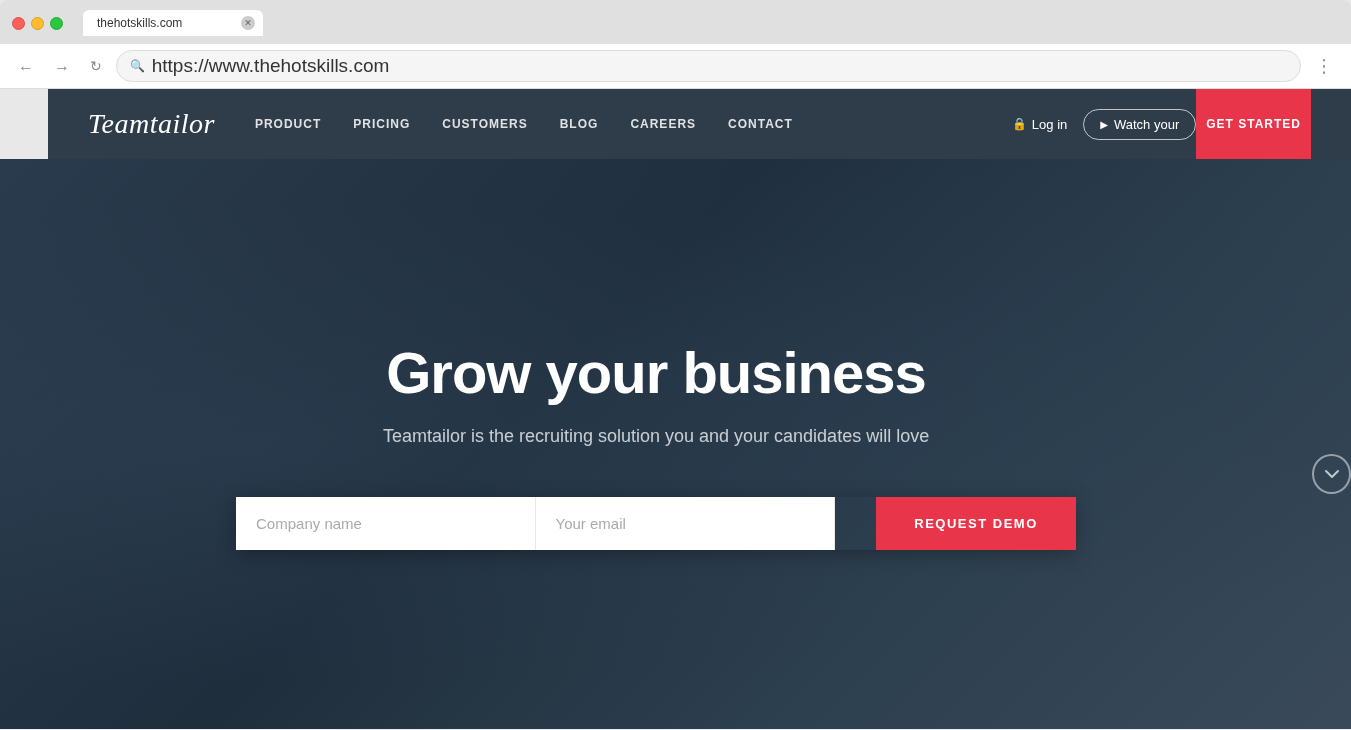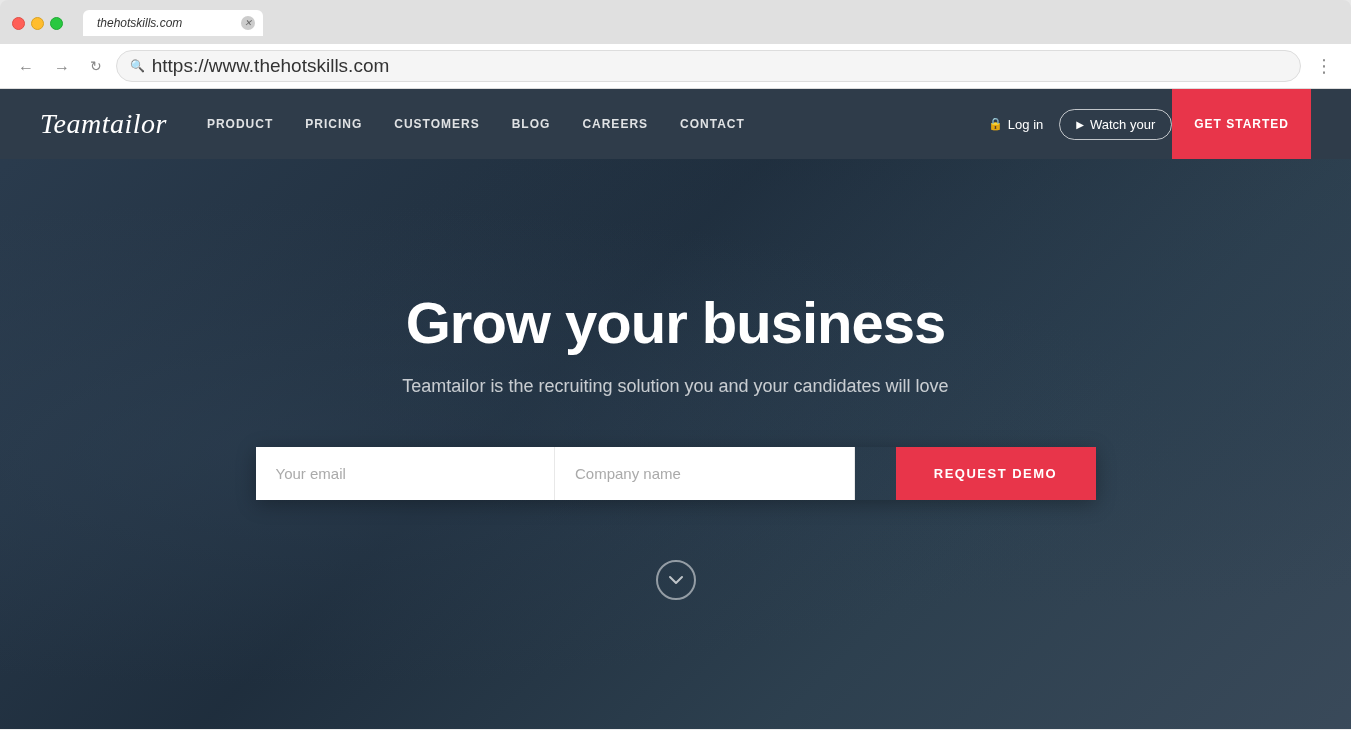--- a/index.html
+++ b/index.html
@@ -30,21 +30,20 @@
       display: flex; align-items: flex-end; margin-left: 12px;
     }
     .tab {
       background: white;
       border-radius: 6px 6px 0 0;
       padding: 6px 40px 6px 14px;
       font-size: 12px;
       color: #333;
       min-width: 180px;
       position: relative;
-      font-style: italic;
     }
     .tab-close {
       position: absolute; right: 8px; top: 50%; transform: translateY(-50%);
       width: 14px; height: 14px;
       background: #ccc;
       border-radius: 50%;
       display: flex; align-items: center; justify-content: center;
       font-size: 9px; color: #666;
     }
     .browser-toolbar {
@@ -103,20 +102,21 @@
     
     .website { width: 100%; }
 
     
     .site-nav {
       background: rgba(30, 45, 60, 0.92);
       display: flex;
       align-items: center;
       padding: 0 40px;
       height: 70px;
+      margin-left: 48px;
     }
     .site-logo {
       font-family: 'Georgia', serif;
       font-style: italic;
       color: white;
       font-size: 28px;
       font-weight: 400;
       margin-right: 40px;
       letter-spacing: 0.5px;
     }
@@ -160,36 +160,36 @@
       cursor: pointer;
       display: flex;
       align-items: center;
       gap: 6px;
     }
     .play-icon { font-size: 10px; }
     .get-started-btn {
       background: #e8354a;
       color: white;
       border: none;
-      padding: 12px 22px;
+      padding: 12px 10px;
       font-size: 12px;
       font-weight: 700;
       letter-spacing: 1px;
       text-transform: uppercase;
       cursor: pointer;
       height: 70px;
     }
 
     
     .hero {
       position: relative;
       background: #2d3e50;
       min-height: 570px;
       display: flex;
-      flex-direction: column;
+      flex-direction: row;
       align-items: center;
       justify-content: center;
       overflow: hidden;
     }
     .hero-bg {
       position: absolute;
       inset: 0;
       background: linear-gradient(135deg, #2a3b4d 0%, #1e2d3c 40%, #2d404f 70%, #3a4a5a 100%);
       opacity: 0.95;
     }
@@ -335,22 +335,22 @@
 
   <section class="hero">
     <div class="hero-bg"></div>
     <div class="hero-bg-overlay"></div>
 
     <div class="hero-content">
       <h1 class="hero-title">Grow your business</h1>
       <p class="hero-subtitle">Teamtailor is the recruiting solution you and your candidates will love</p>
 
       <div class="hero-form">
+        <input type="text" placeholder="Company name" style="">
         <input type="email" placeholder="Your email" style="">
-        <input type="text" placeholder="Company name" style="">
         <button class="request-demo-btn">REQUEST DEMO</button>
       </div>
     </div>
 
     <div class="scroll-indicator">
       <svg viewBox="0 0 16 16" fill="none" xmlns="http://www.w3.org/2000/svg">
         <path d="M2 5L8 11L14 5" stroke="rgba(255,255,255,0.7)" stroke-width="2" stroke-linecap="round" stroke-linejoin="round"></path>
       </svg>
     </div>
   </section>

